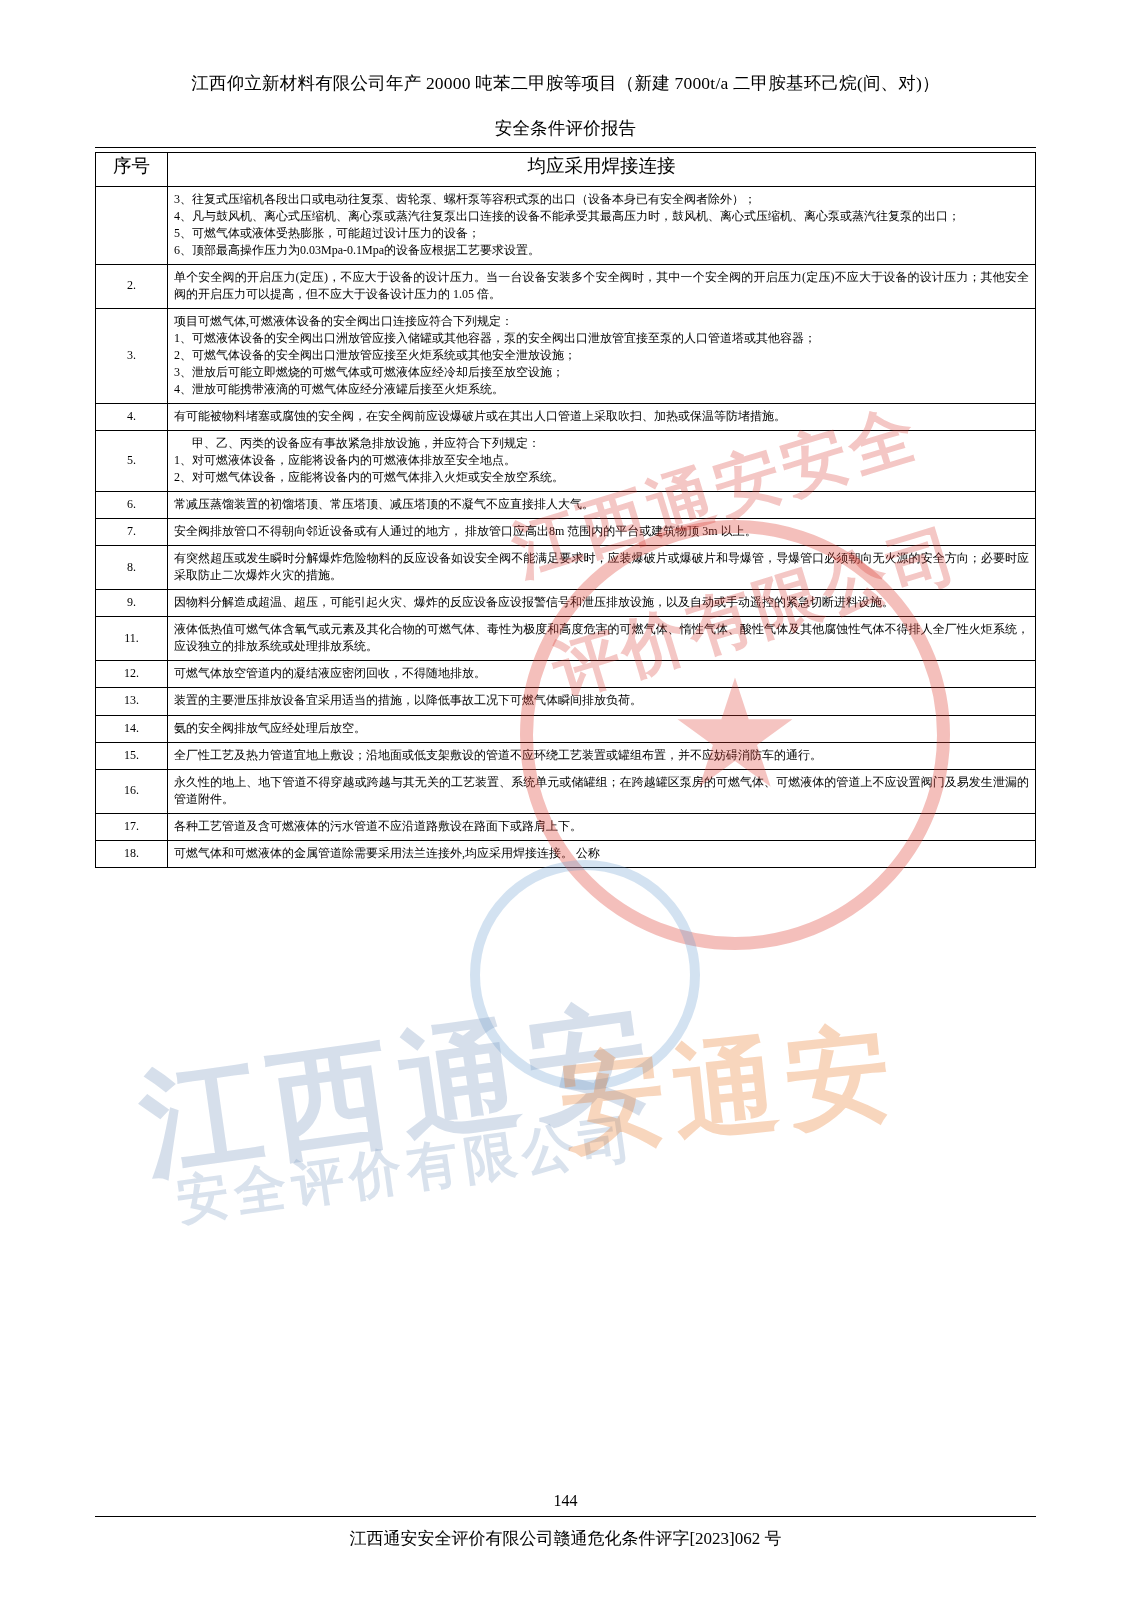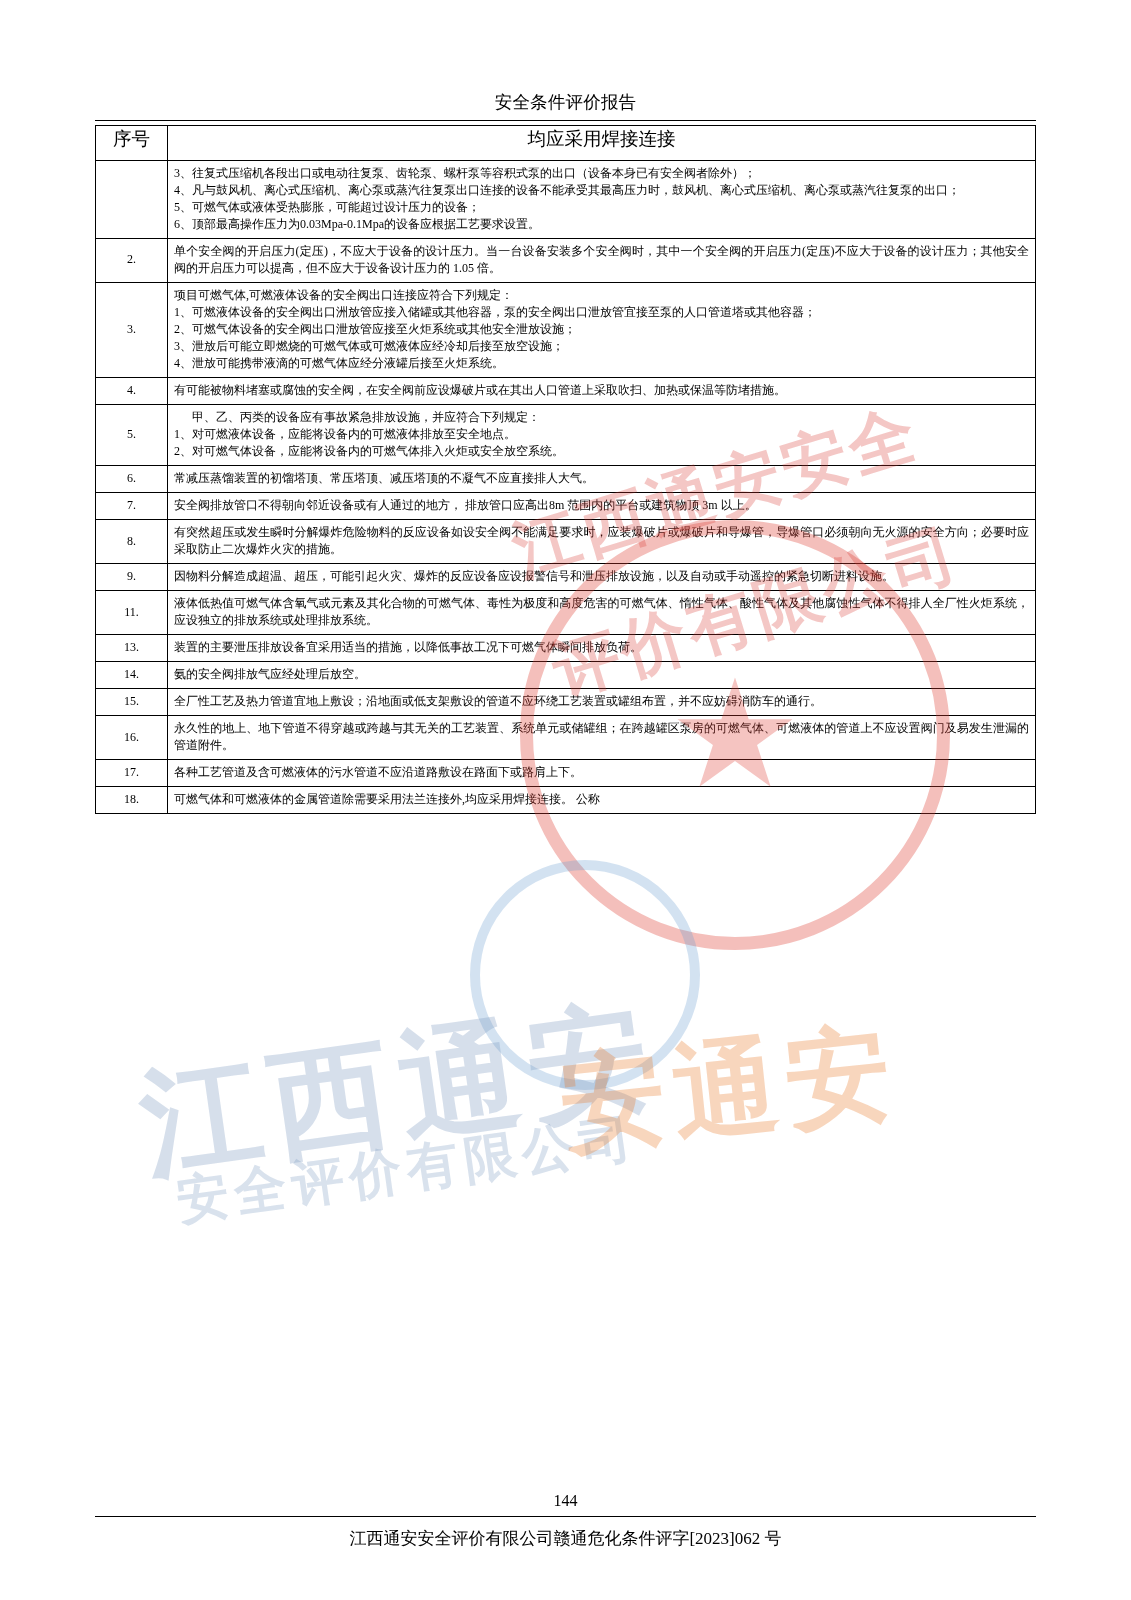--- a/index.html
+++ b/index.html
@@ -193,20 +193,21 @@
   <div class="wm wm-red-circle"></div>
   <div class="wm wm-red-star">★</div>
   <div class="wm wm-red-text">江西通安安全</div>
   <div class="wm wm-red-text2">评价有限公司</div>
   <div class="wm wm-circle-blue"></div>
   <div class="wm wm-blue-big">江西通安</div>
   <div class="wm wm-blue-sub">安全评价有限公司</div>
   <div class="wm wm-orange">安通安</div>
 
   <div class="doc-header">
+    <div class="line1">江西仰立新材料有限公司年产 20000 吨苯二甲胺等项目（新建 7000t/a 二甲胺基环己烷(间、对)）</div>
     <div class="line2">安全条件评价报告</div>
   </div>
   <div class="header-rule"></div>
 
   <table class="main">
     <colgroup>
         <col class="c-no">
         <col>
       </colgroup>
     <thead>
@@ -279,20 +280,26 @@
           <p>因物料分解造成超温、超压，可能引起火灾、爆炸的反应设备应设报警信号和泄压排放设施，以及自动或手动遥控的紧急切断进料设施。</p>
         </td>
       </tr>
       <tr>
         <td class="no">11.</td>
         <td class="body">
           <p>液体低热值可燃气体含氧气或元素及其化合物的可燃气体、毒性为极度和高度危害的可燃气体、惰性气体、酸性气体及其他腐蚀性气体不得排人全厂性火炬系统，应设独立的排放系统或处理排放系统。</p>
         </td>
       </tr>
       <tr>
+        <td class="no">12.</td>
+        <td class="body">
+          <p>可燃气体放空管道内的凝结液应密闭回收，不得随地排放。</p>
+        </td>
+      </tr>
+      <tr>
         <td class="no">13.</td>
         <td class="body">
           <p>装置的主要泄压排放设备宜采用适当的措施，以降低事故工况下可燃气体瞬间排放负荷。</p>
         </td>
       </tr>
       <tr>
         <td class="no">14.</td>
         <td class="body">
           <p>氨的安全阀排放气应经处理后放空。</p>
         </td>

